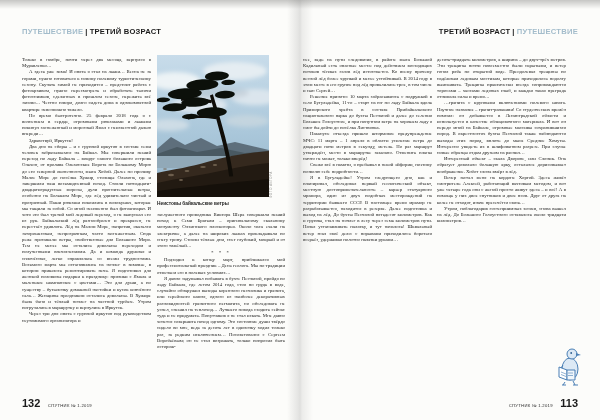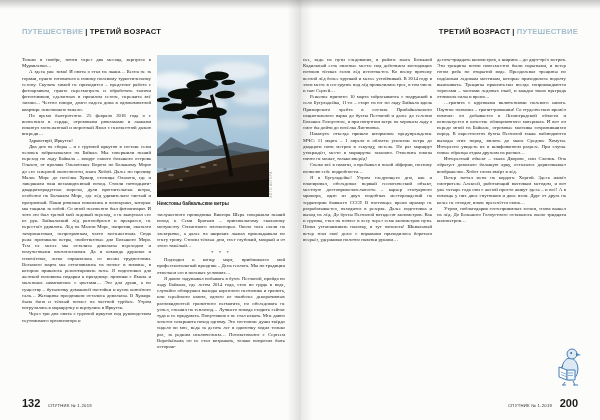--- a/index.html
+++ b/index.html
@@ -201,15 +201,15 @@
   </div>
 
   <div class="gutter"></div>
 
   <div class="footer left">
     <span class="page-num">132</span>
     <span class="mag-name">СПУТНИК № 1.2019</span>
   </div>
   <div class="footer right">
     <span class="mag-name">СПУТНИК № 1.2019</span>
-    <span class="page-num">200</span>
+    <span class="page-num">113</span>
   </div>
 </div>
 
 </body></html>

